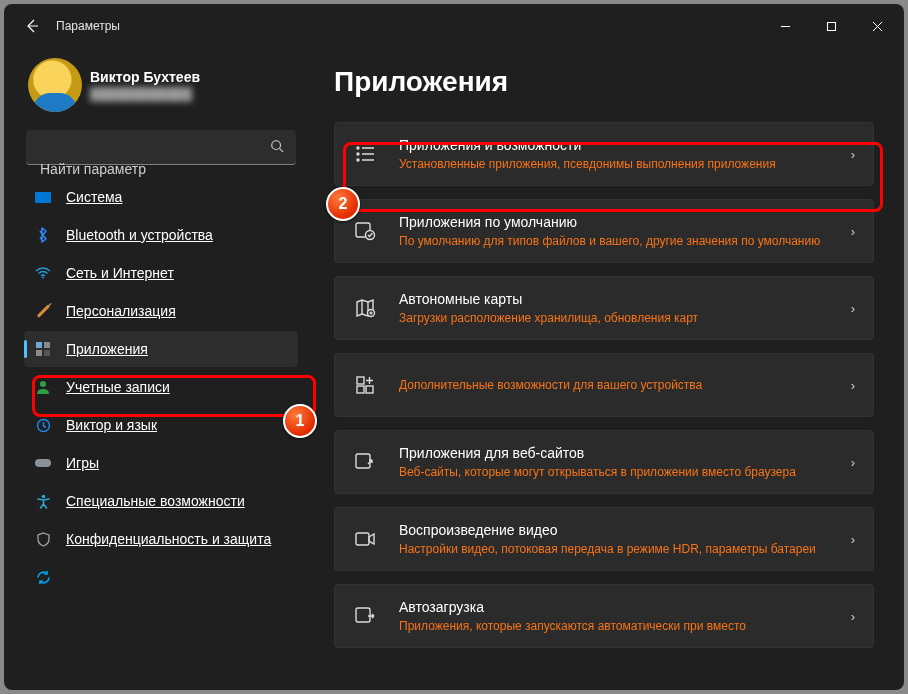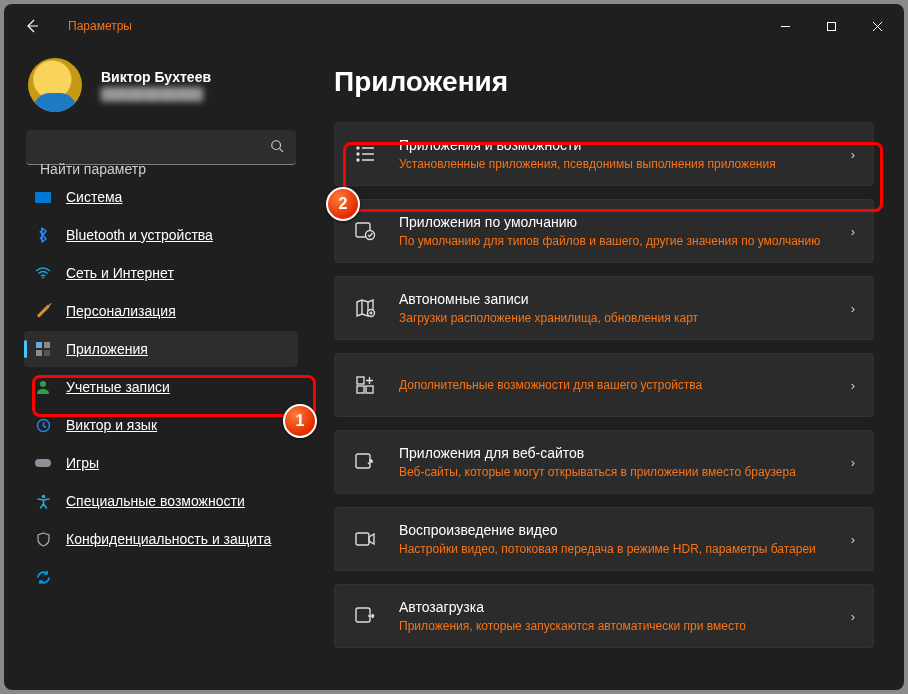--- a/index.html
+++ b/index.html
@@ -32,23 +32,23 @@
     width: 32px;
     height: 32px;
     display: flex;
     align-items: center;
     justify-content: center;
     font-size: 16px;
     color: #ffffff;
     cursor: pointer;
   }
   .titletext {
-    margin-left: 20px;
+    margin-left: 8px;
     font-size: 12px;
-    color: #f97316;
+    color: #e5e5e5;
   }
   .winctrls {
     margin-left: auto;
     display: flex;
   }
   .winctrls div {
     width: 46px;
     height: 44px;
     display: flex;
     align-items: center;
@@ -87,21 +87,21 @@
   }
   .avatar::after{
     content:"";
     position:absolute;
     bottom:0;left:10%;
     width:80%;height:35%;
     background:#1f7ac5;
     border-top-left-radius:40% 90%;
     border-top-right-radius:40% 90%;
   }
-  .profile-text { margin-left: 19px; }
+  .profile-text { margin-left: 8px; }
   .profile-name { font-size: 14px; font-weight: 600; }
   .profile-email {
     font-size: 12px;
     color: #9a9a9a;
     margin-top: 2px;
     filter: blur(3px);
     user-select: none;
   }
 
   .search {
@@ -437,21 +437,21 @@
       <div class="card">
         <span class="card-icon">
           <svg width="22" height="20" viewBox="0 0 22 20" fill="none" stroke="#dcdcdc" stroke-width="1.4">
               <path d="M3 4l5-2 6 2 5-2v14l-5 2-6-2-5 2z"></path>
               <path d="M8 2v14M14 4v14"></path>
               <circle cx="17" cy="15" r="3.5" fill="#2b2b2b"></circle>
               <path d="M17 13.5v3M15.5 15h3"></path>
             </svg>
         </span>
         <div class="card-text">
-          <div class="card-title">Автономные записи</div>
+          <div class="card-title">Автономные карты</div>
           <div class="card-sub">Загрузки расположение хранилища, обновления карт</div>
         </div>
         <span class="card-chevron">›</span>
       </div>
 
       <div class="card">
         <span class="card-icon">
           <svg width="20" height="20" viewBox="0 0 20 20" fill="none" stroke="#dcdcdc" stroke-width="1.4">
               <rect x="2" y="2" width="7" height="7"></rect>
               <rect x="2" y="11" width="7" height="7"></rect>

